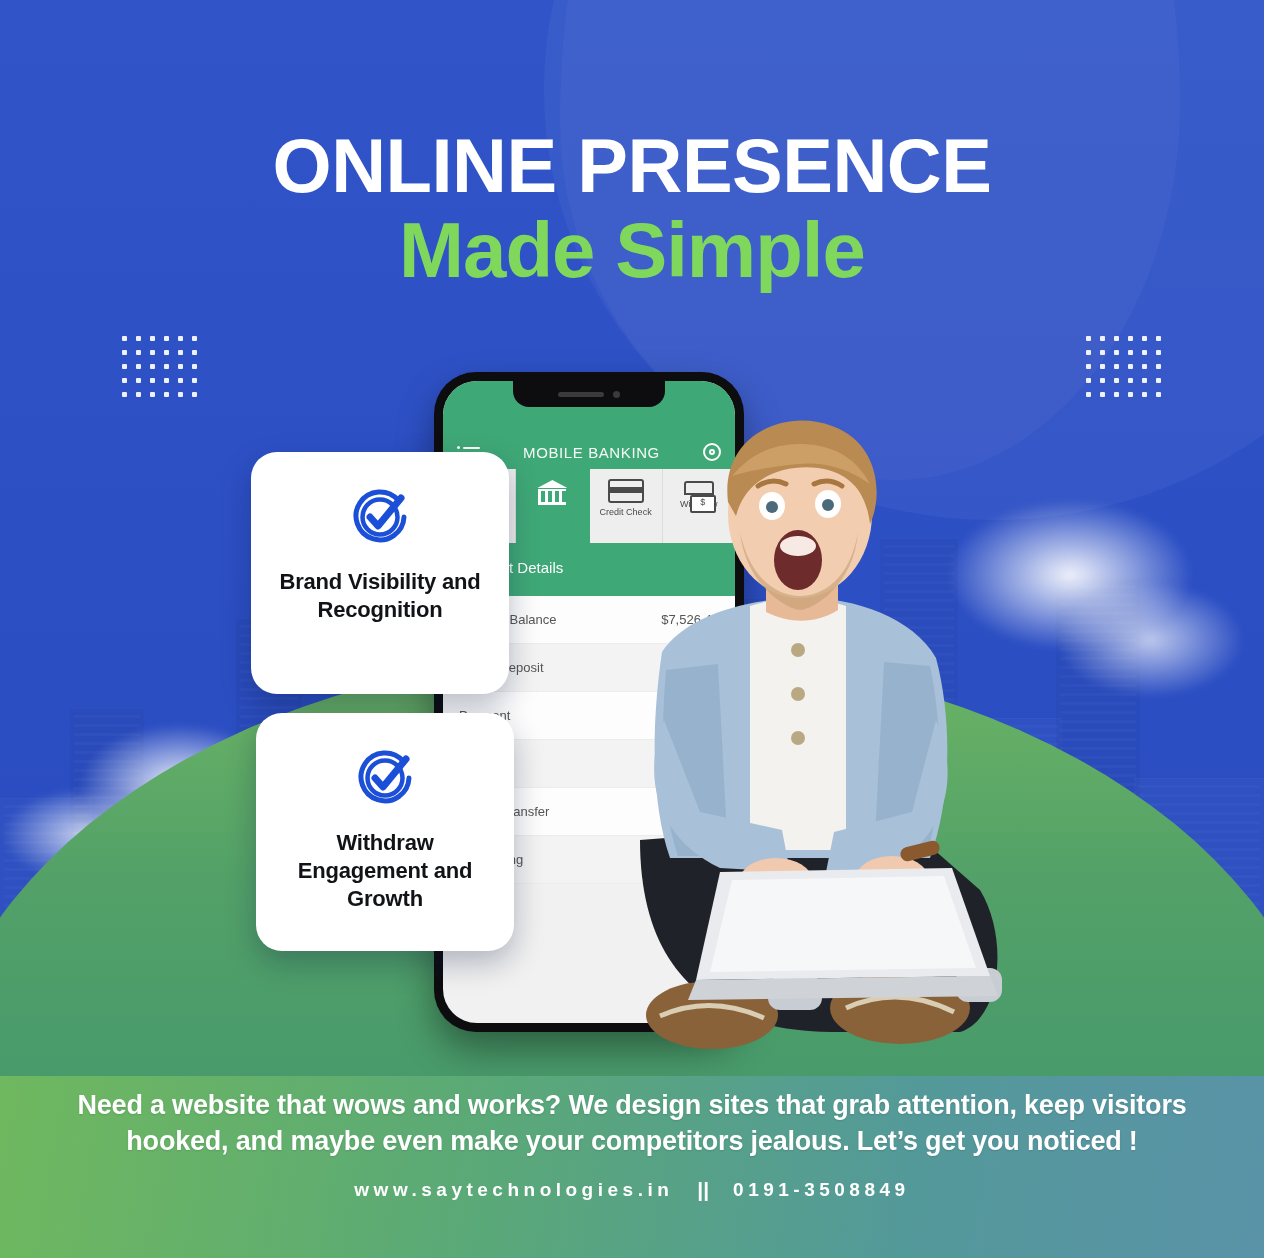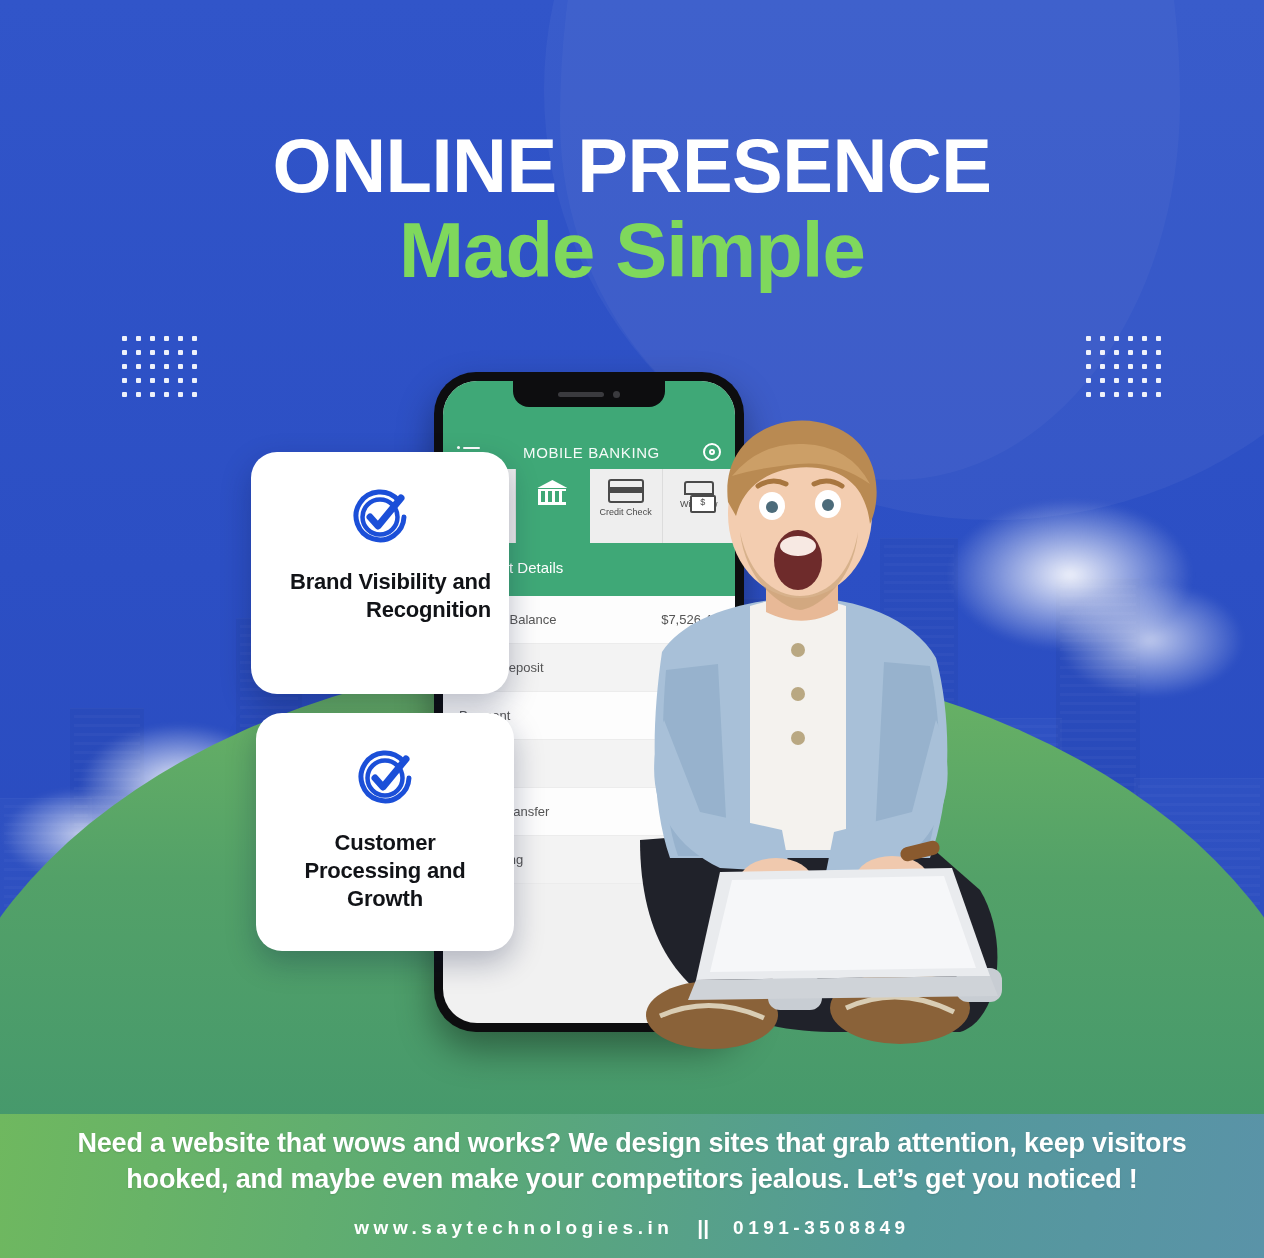--- a/index.html
+++ b/index.html
@@ -299,21 +299,21 @@
   .card {
     position: absolute;
     width: 258px;
     background: #ffffff;
     border-radius: 26px;
     box-shadow: 0 12px 30px rgba(10,20,60,0.28);
     z-index: 40;
     padding: 34px 18px 28px;
     text-align: center;
   }
-  .card-1 { left: 251px; top: 452px; min-height: 242px; text-align: right; }
+  .card-1 { left: 251px; top: 452px; min-height: 242px; }
   .card-2 { left: 256px; top: 713px; min-height: 238px; }
 
   .check-icon { margin: 0 auto 20px; display: block; }
 
   .card-title {
     font-size: 22px;
     font-weight: 800;
     color: #111317;
     line-height: 1.28;
     letter-spacing: -0.2px;
@@ -326,21 +326,21 @@
     top: 420px;
     width: 470px;
     height: 640px;
     z-index: 20;
   }
 
   
   .bottom-band {
     position: absolute;
     left: 0; right: 0; bottom: 0;
-    height: 144px;
+    height: 182px;
     background: linear-gradient(100deg, #6fb85f 0%, #5aa977 38%, #54999a 72%, #5a93a8 100%);
     z-index: 50;
     padding-top: 12px;
   }
   .tagline {
     text-align: center;
     color: #ffffff;
     font-size: 27px;
     font-weight: 800;
     line-height: 1.33;
@@ -593,21 +593,21 @@
     </svg>
     <div class="card-title">Brand Visibility and Recognition</div>
   </div>
 
   <div class="card card-2">
     <svg class="check-icon" width="62" height="62" viewBox="0 0 62 62">
       <path d="M49 14 A 24 24 0 1 0 55 31" fill="none" stroke="#1b4fd8" stroke-width="5" stroke-linecap="round"></path>
       <circle cx="31" cy="31" r="17.5" fill="none" stroke="#1b4fd8" stroke-width="4.5"></circle>
       <path d="M21 31 L 29 40 L 52 12" fill="none" stroke="#1b4fd8" stroke-width="7" stroke-linecap="round" stroke-linejoin="round"></path>
     </svg>
-    <div class="card-title">Customer Processing and Growth</div>
+    <div class="card-title">Withdraw Engagement and Growth</div>
   </div>
 
   <div class="bottom-band">
     <div class="tagline">Need a website that wows and works? We design sites that grab attention, keep visitors hooked, and maybe even make your competitors jealous. Let’s get you noticed !</div>
     <div class="contact">
       <span>www.saytechnologies.in</span>
       <span class="sep">||</span>
       <span>0191-3508849</span>
     </div>
   </div>

